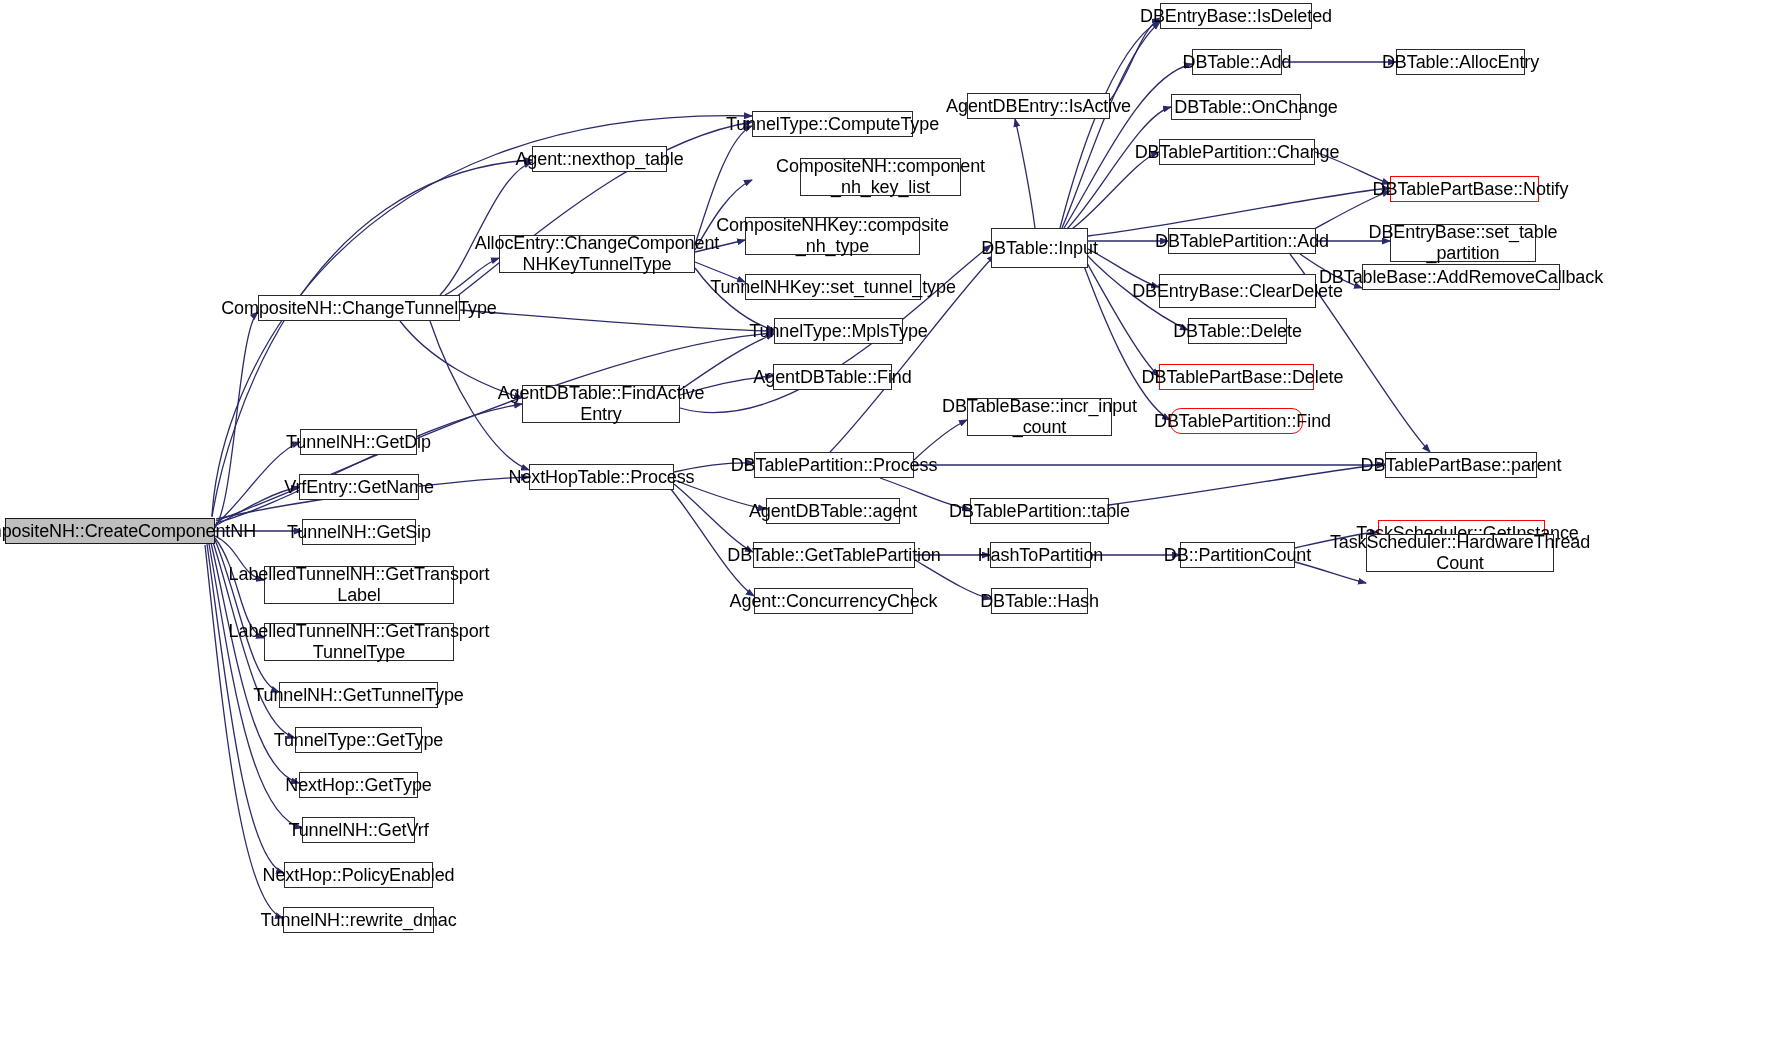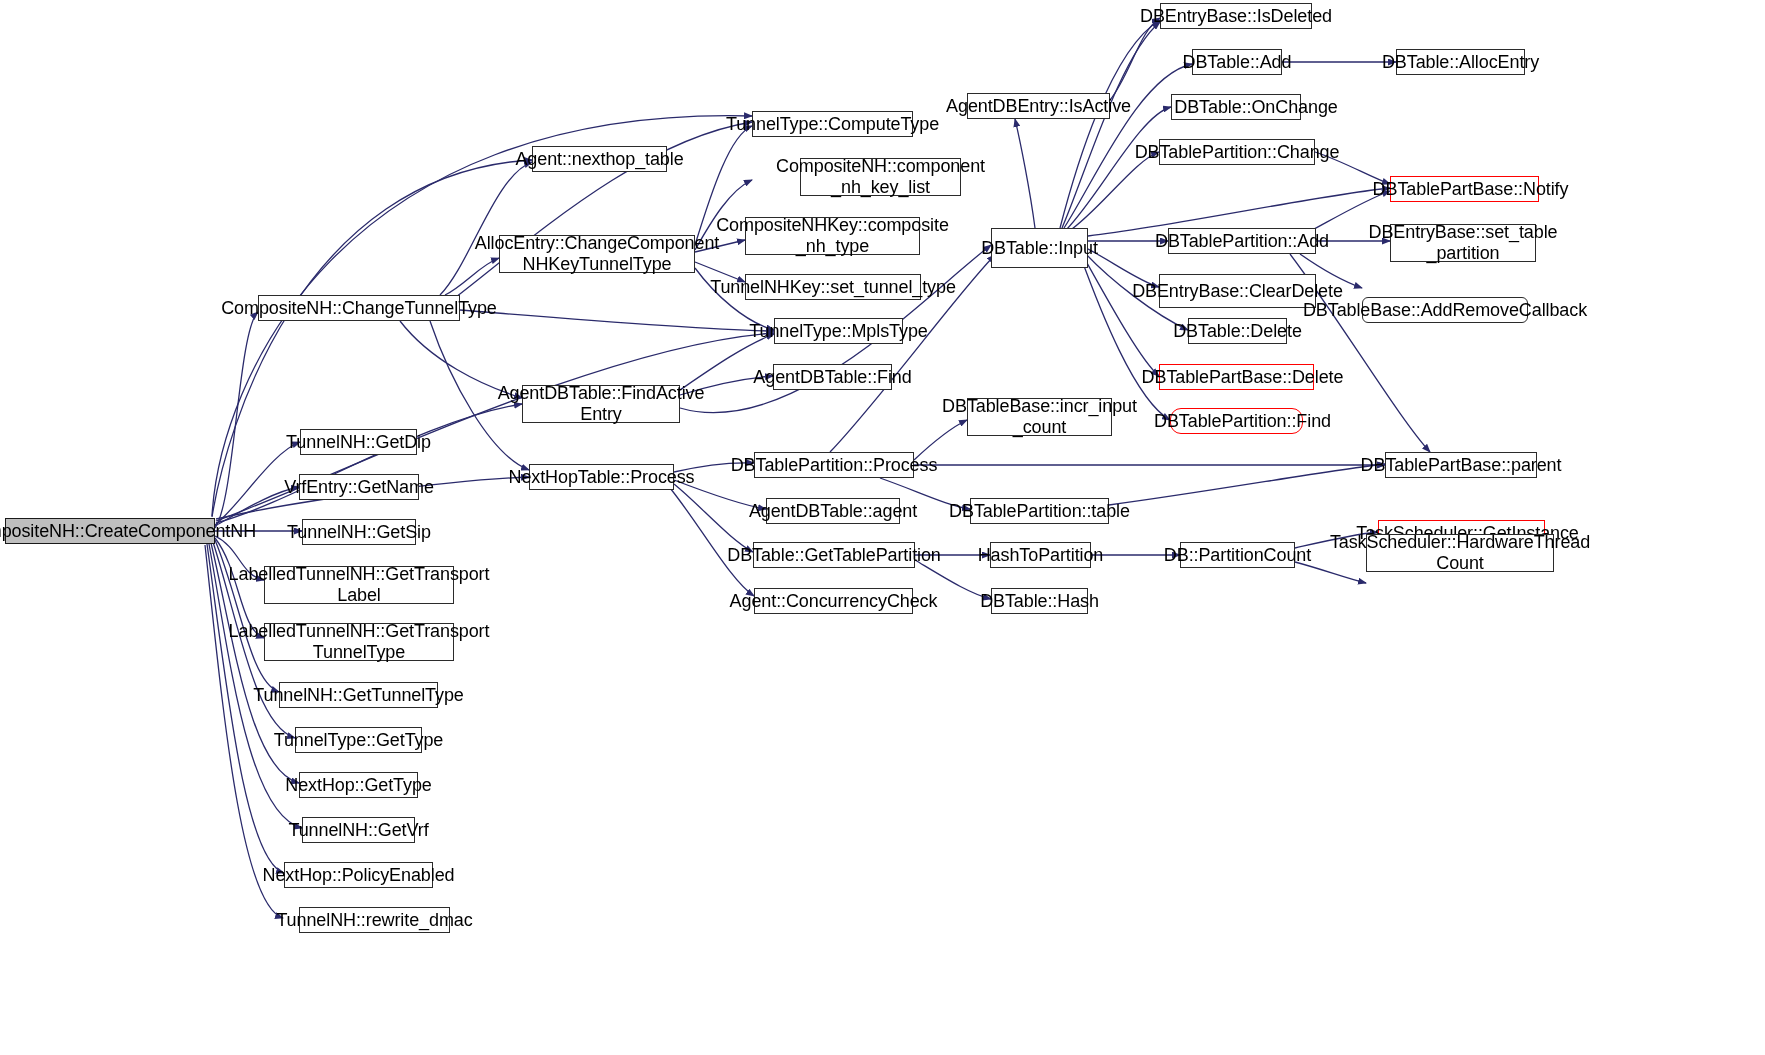--- a/index.html
+++ b/index.html
@@ -132,21 +132,21 @@
       <div class="node" style="left: 302px; top: 519px; width: 114px; height: 26px;">TunnelNH::GetSip</div>
       <div class="node" style="left: 264px; top: 566px; width: 190px; height: 38px;">LabelledTunnelNH::GetTransport
 Label</div>
       <div class="node" style="left: 264px; top: 623px; width: 190px; height: 38px;">LabelledTunnelNH::GetTransport
 TunnelType</div>
       <div class="node" style="left: 279px; top: 682px; width: 159px; height: 26px;">TunnelNH::GetTunnelType</div>
       <div class="node" style="left: 295px; top: 727px; width: 127px; height: 26px;">TunnelType::GetType</div>
       <div class="node" style="left: 299px; top: 772px; width: 119px; height: 26px;">NextHop::GetType</div>
       <div class="node" style="left: 302px; top: 817px; width: 113px; height: 26px;">TunnelNH::GetVrf</div>
       <div class="node" style="left: 284px; top: 862px; width: 149px; height: 26px;">NextHop::PolicyEnabled</div>
-      <div class="node" style="left: 283px; top: 907px; width: 151px; height: 26px; margin-left: 16px;">TunnelNH::rewrite_dmac</div>
+      <div class="node" style="left: 283px; top: 907px; width: 151px; height: 26px;">TunnelNH::rewrite_dmac</div>
       <div class="node" style="left: 532px; top: 146px; width: 135px; height: 26px;">Agent::nexthop_table</div>
       <div class="node" style="left: 499px; top: 235px; width: 196px; height: 38px;">AllocEntry::ChangeComponent
 NHKeyTunnelType</div>
       <div class="node" style="left: 522px; top: 385px; width: 158px; height: 38px;">AgentDBTable::FindActive
 Entry</div>
       <div class="node" style="left: 529px; top: 464px; width: 145px; height: 26px;">NextHopTable::Process</div>
       <div class="node" style="left: 752px; top: 111px; width: 161px; height: 26px;">TunnelType::ComputeType</div>
       <div class="node" style="left: 752px; top: 158px; width: 161px; height: 38px; margin-left: 48px;">CompositeNH::component
 _nh_key_list</div>
       <div class="node" style="left: 745px; top: 217px; width: 175px; height: 38px;">CompositeNHKey::composite
@@ -172,19 +172,19 @@
       <div class="node" style="left: 1168px; top: 228px; width: 148px; height: 26px;">DBTablePartition::Add</div>
       <div class="node" style="left: 1159px; top: 274px; width: 157px; height: 34px;">DBEntryBase::ClearDelete</div>
       <div class="node" style="left: 1188px; top: 318px; width: 99px; height: 26px;">DBTable::Delete</div>
       <div class="node hl" style="left: 1159px; top: 364px; width: 155px; height: 26px;">DBTablePartBase::Delete</div>
       <div class="node hl" style="left: 1170px; top: 408px; width: 133px; height: 26px; border-radius: 11px;">DBTablePartition::Find</div>
       <div class="node" style="left: 1180px; top: 542px; width: 115px; height: 26px;">DB::PartitionCount</div>
       <div class="node" style="left: 1396px; top: 49px; width: 129px; height: 26px;">DBTable::AllocEntry</div>
       <div class="node hl" style="left: 1390px; top: 176px; width: 149px; height: 26px;">DBTablePartBase::Notify</div>
       <div class="node" style="left: 1390px; top: 224px; width: 146px; height: 38px;">DBEntryBase::set_table
 _partition</div>
-      <div class="node" style="left: 1362px; top: 297px; width: 166px; height: 26px; border-radius: 6px;">DBTableBase::AddRemoveCallback</div>
+      <div class="node" style="left: 1362px; top: 264px; width: 198px; height: 26px;">DBTableBase::AddRemoveCallback</div>
       <div class="node" style="left: 1385px; top: 452px; width: 152px; height: 26px;">DBTablePartBase::parent</div>
       <div class="node hl" style="left: 1378px; top: 520px; width: 167px; height: 26px;">TaskScheduler::GetInstance</div>
       <div class="node" style="left: 1366px; top: 534px; width: 188px; height: 38px;">TaskScheduler::HardwareThread
 Count</div>
     </div>
 </div>
 
 </body></html>

